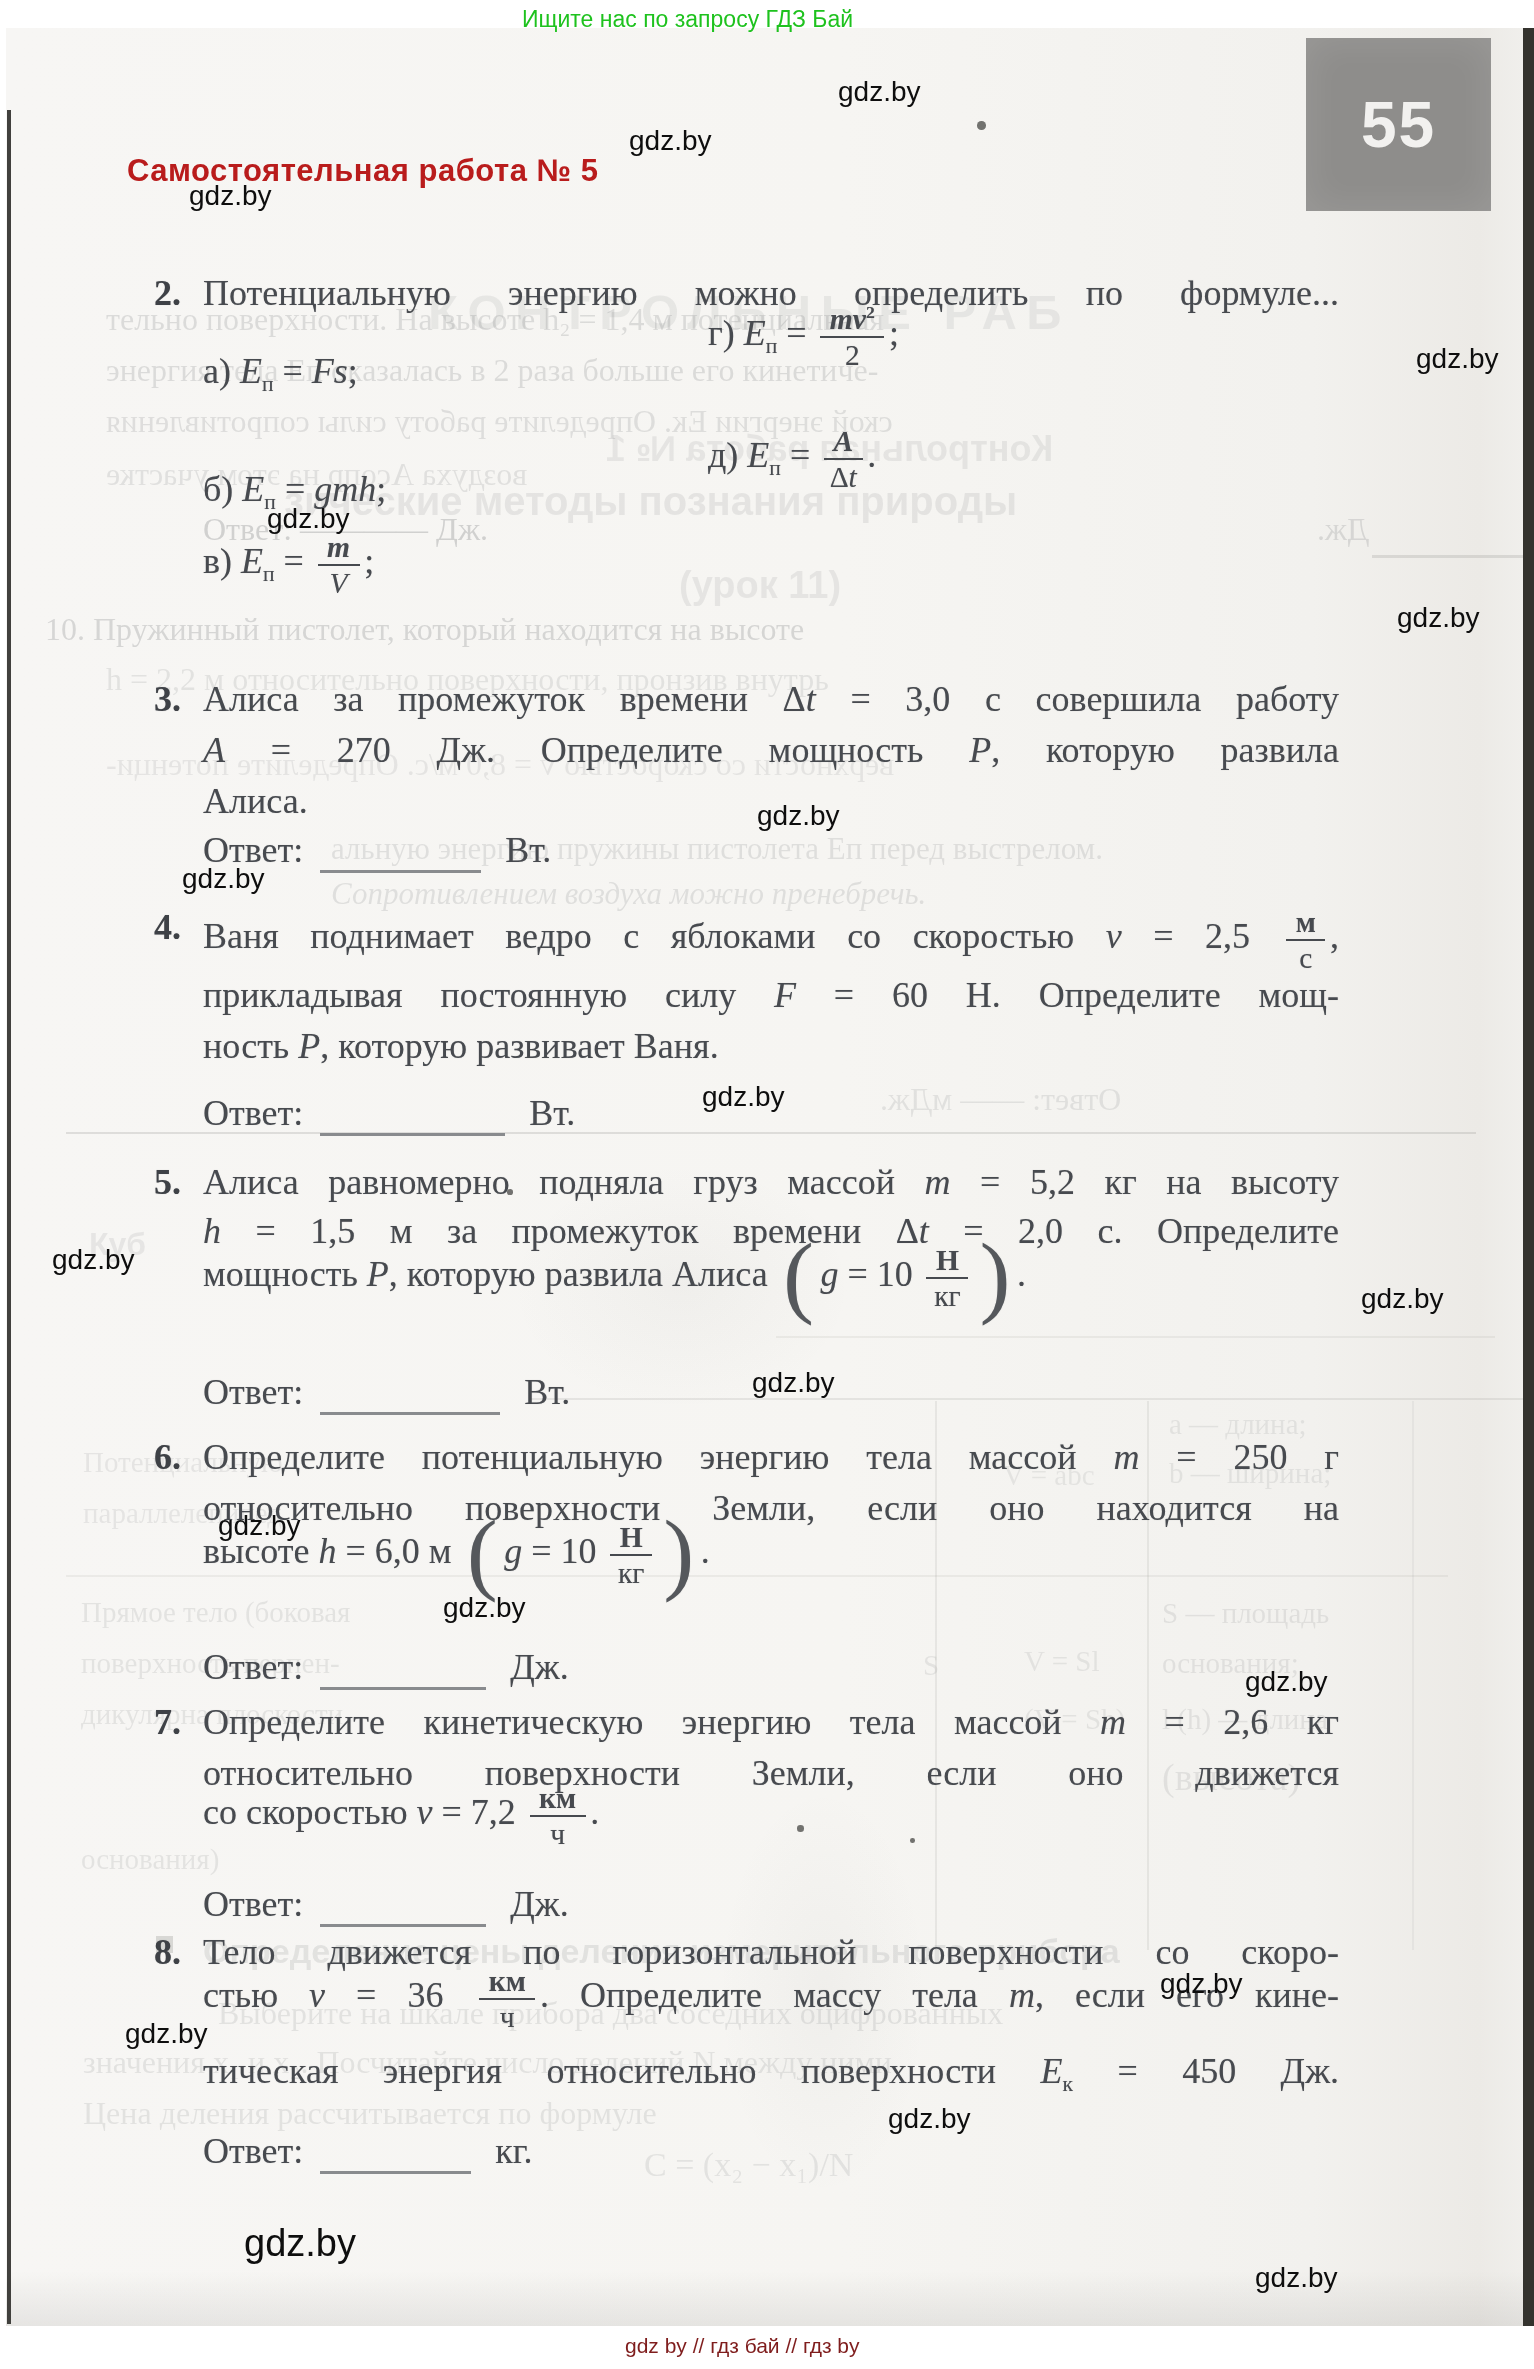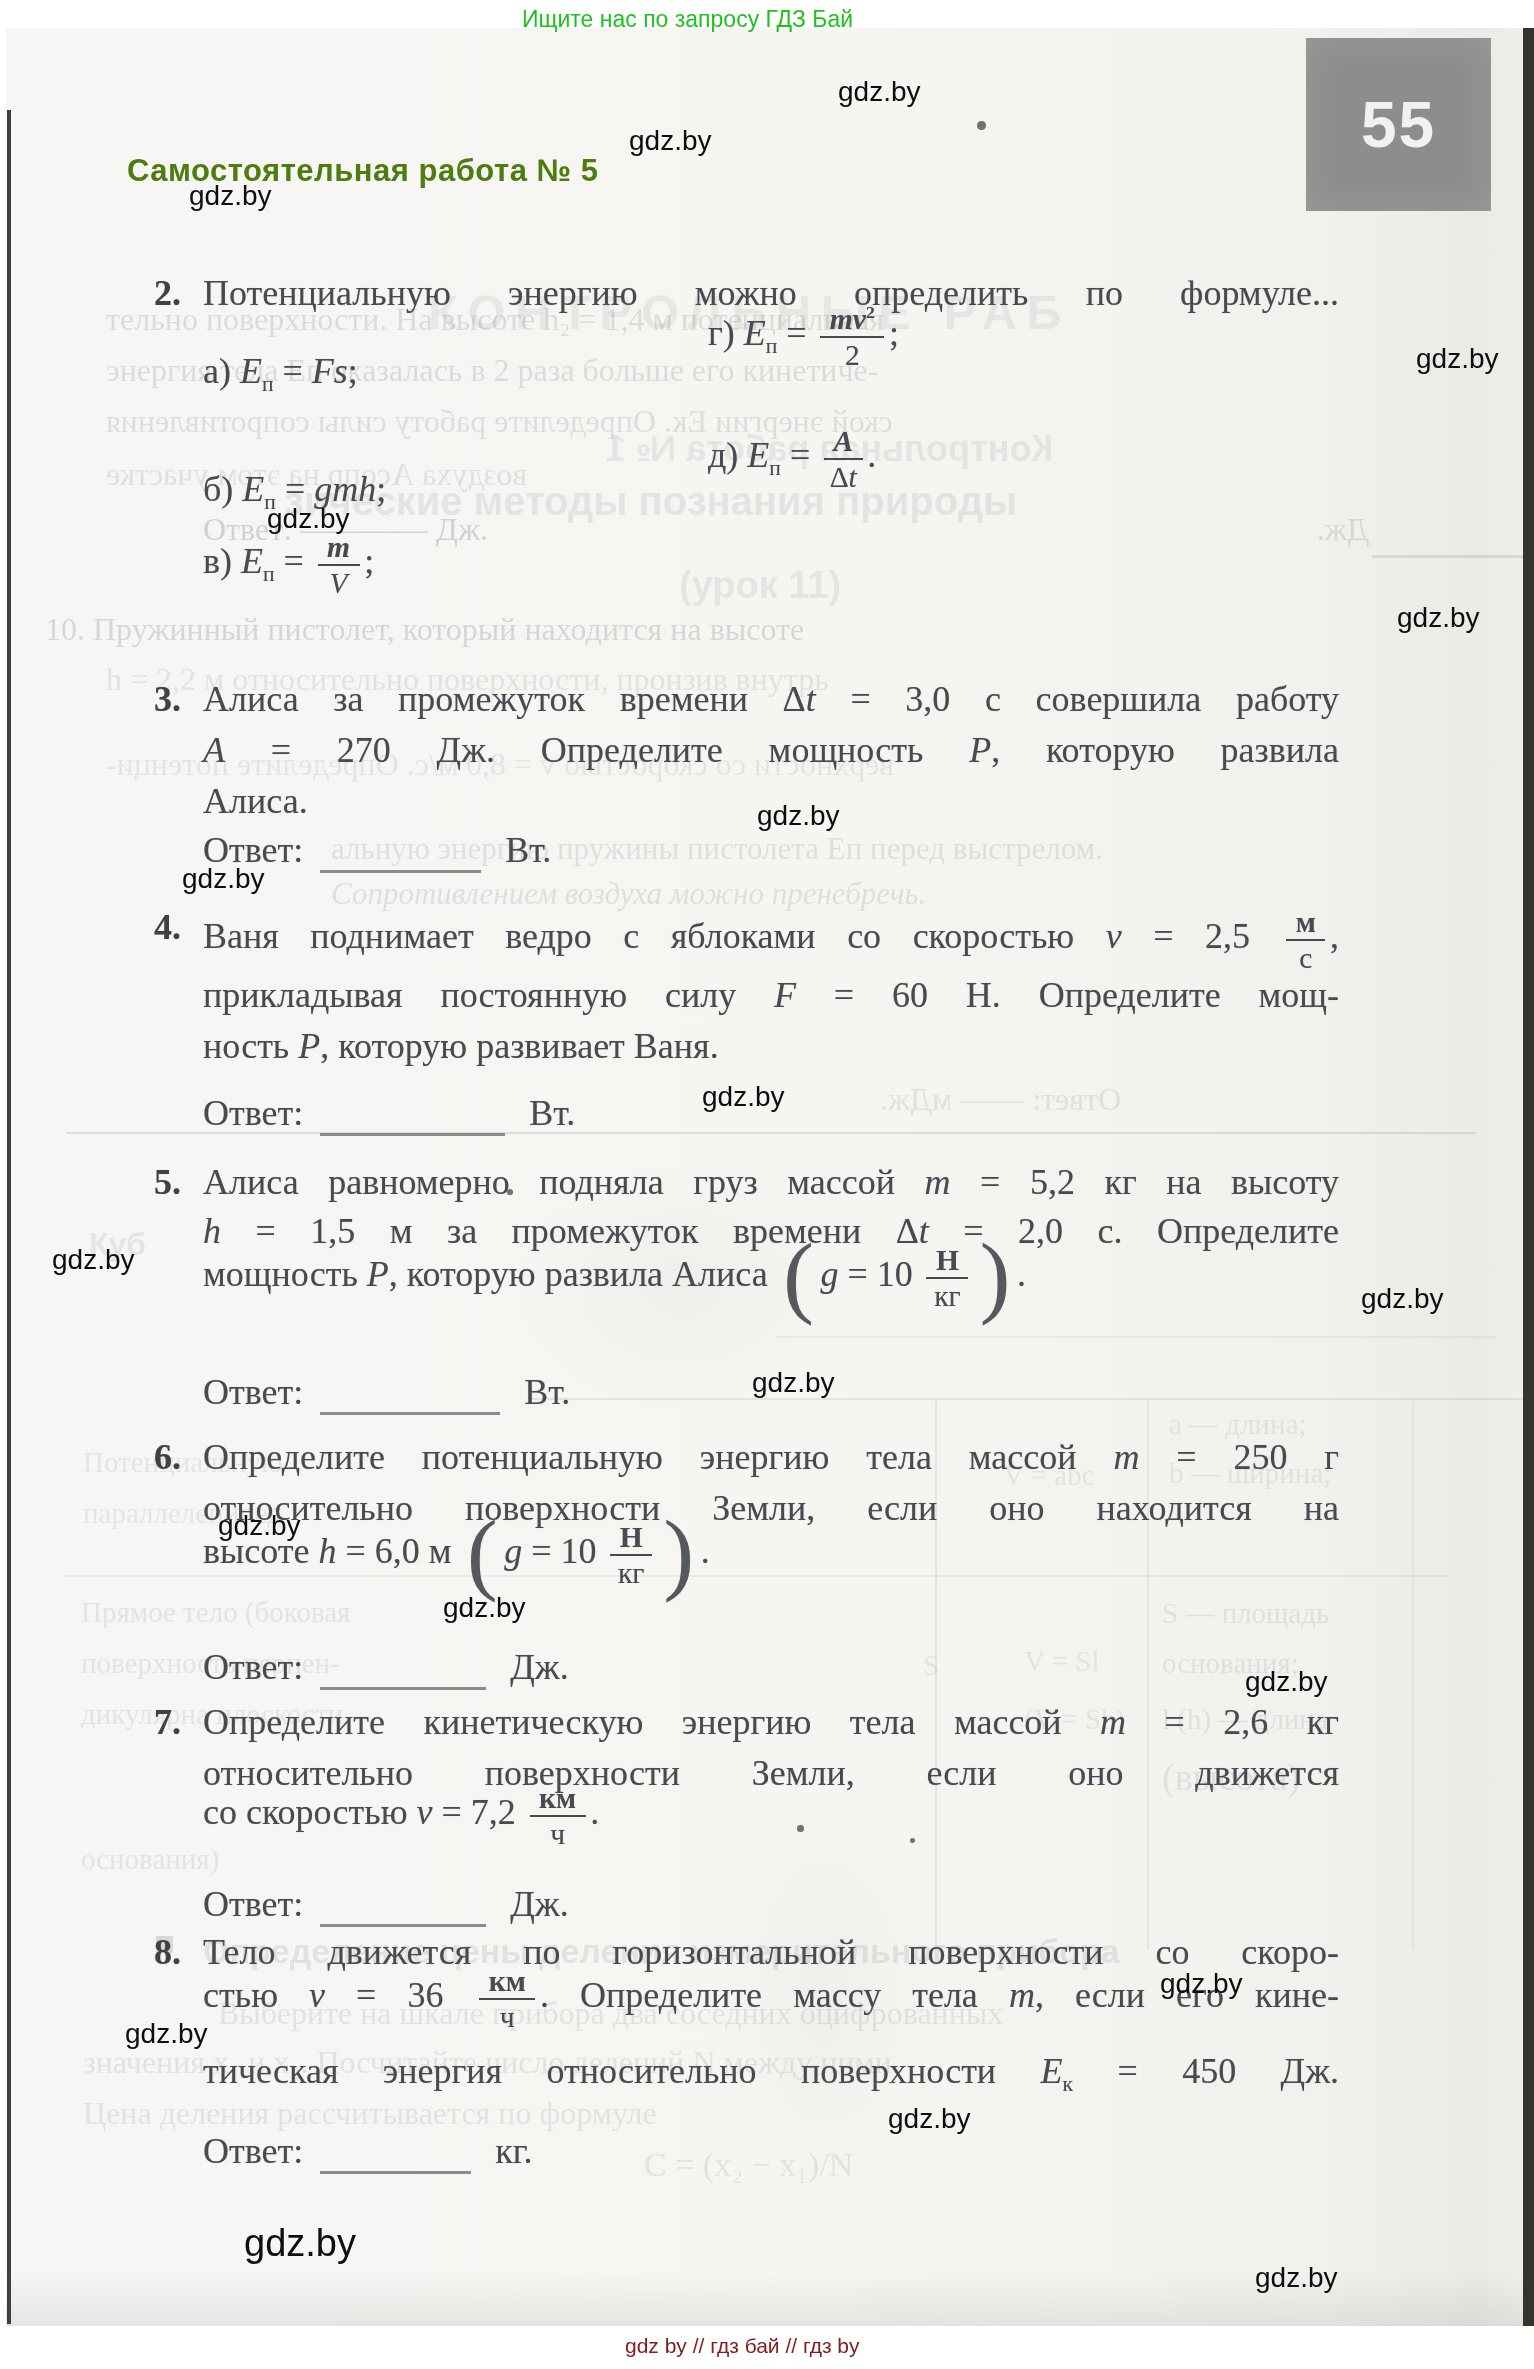--- a/index.html
+++ b/index.html
@@ -12,21 +12,21 @@
   .left-line{position:absolute;left:6.6px;top:110px;width:4.7px;height:2214px;background:#41403d;}
   .right-strip{position:absolute;left:1523px;top:28px;width:12.3px;height:2298px;background:#34332e;}
   .pagebox{position:absolute;left:1306px;top:38px;width:185px;height:173px;background:#8e8d8b;
          display:flex;align-items:center;justify-content:center;
          box-shadow:inset 0 0 38px rgba(255,255,255,.12);}
   .pagebox span{font-family:"Liberation Sans",sans-serif;font-weight:bold;font-size:64px;
          color:#f2f1ef;letter-spacing:1.9px;}
   .gnotice{position:absolute;left:522px;top:5.7px;font-family:"Liberation Sans",sans-serif;
          font-size:23px;color:#1ec21e;}
   .title{position:absolute;left:127px;top:153px;font-family:"Liberation Sans",sans-serif;
-         font-weight:700;font-size:31px;color:#4d7c0f;letter-spacing:0.5px;}
+         font-weight:700;font-size:31px;color:#b91c1c;letter-spacing:0.5px;}
   .footer{position:absolute;left:625px;top:2334px;font-family:"Liberation Sans",sans-serif;
          font-size:21px;color:#7f1d1d;}
   
   .q{position:absolute;left:154px;width:1185px;color:#474a4f;font-size:36px;
      text-shadow:0 0 0.9px rgba(70,73,78,.35);}
   .line{position:absolute;left:49px;right:0;line-height:1.15;}
   .line.j{text-align:justify;text-align-last:justify;}
   .line.first{left:0;display:flex;}
   .qnum{width:49px;flex:0 0 49px;font-weight:700;color:#3e4146;}
   .ft{flex:1;display:block;}

